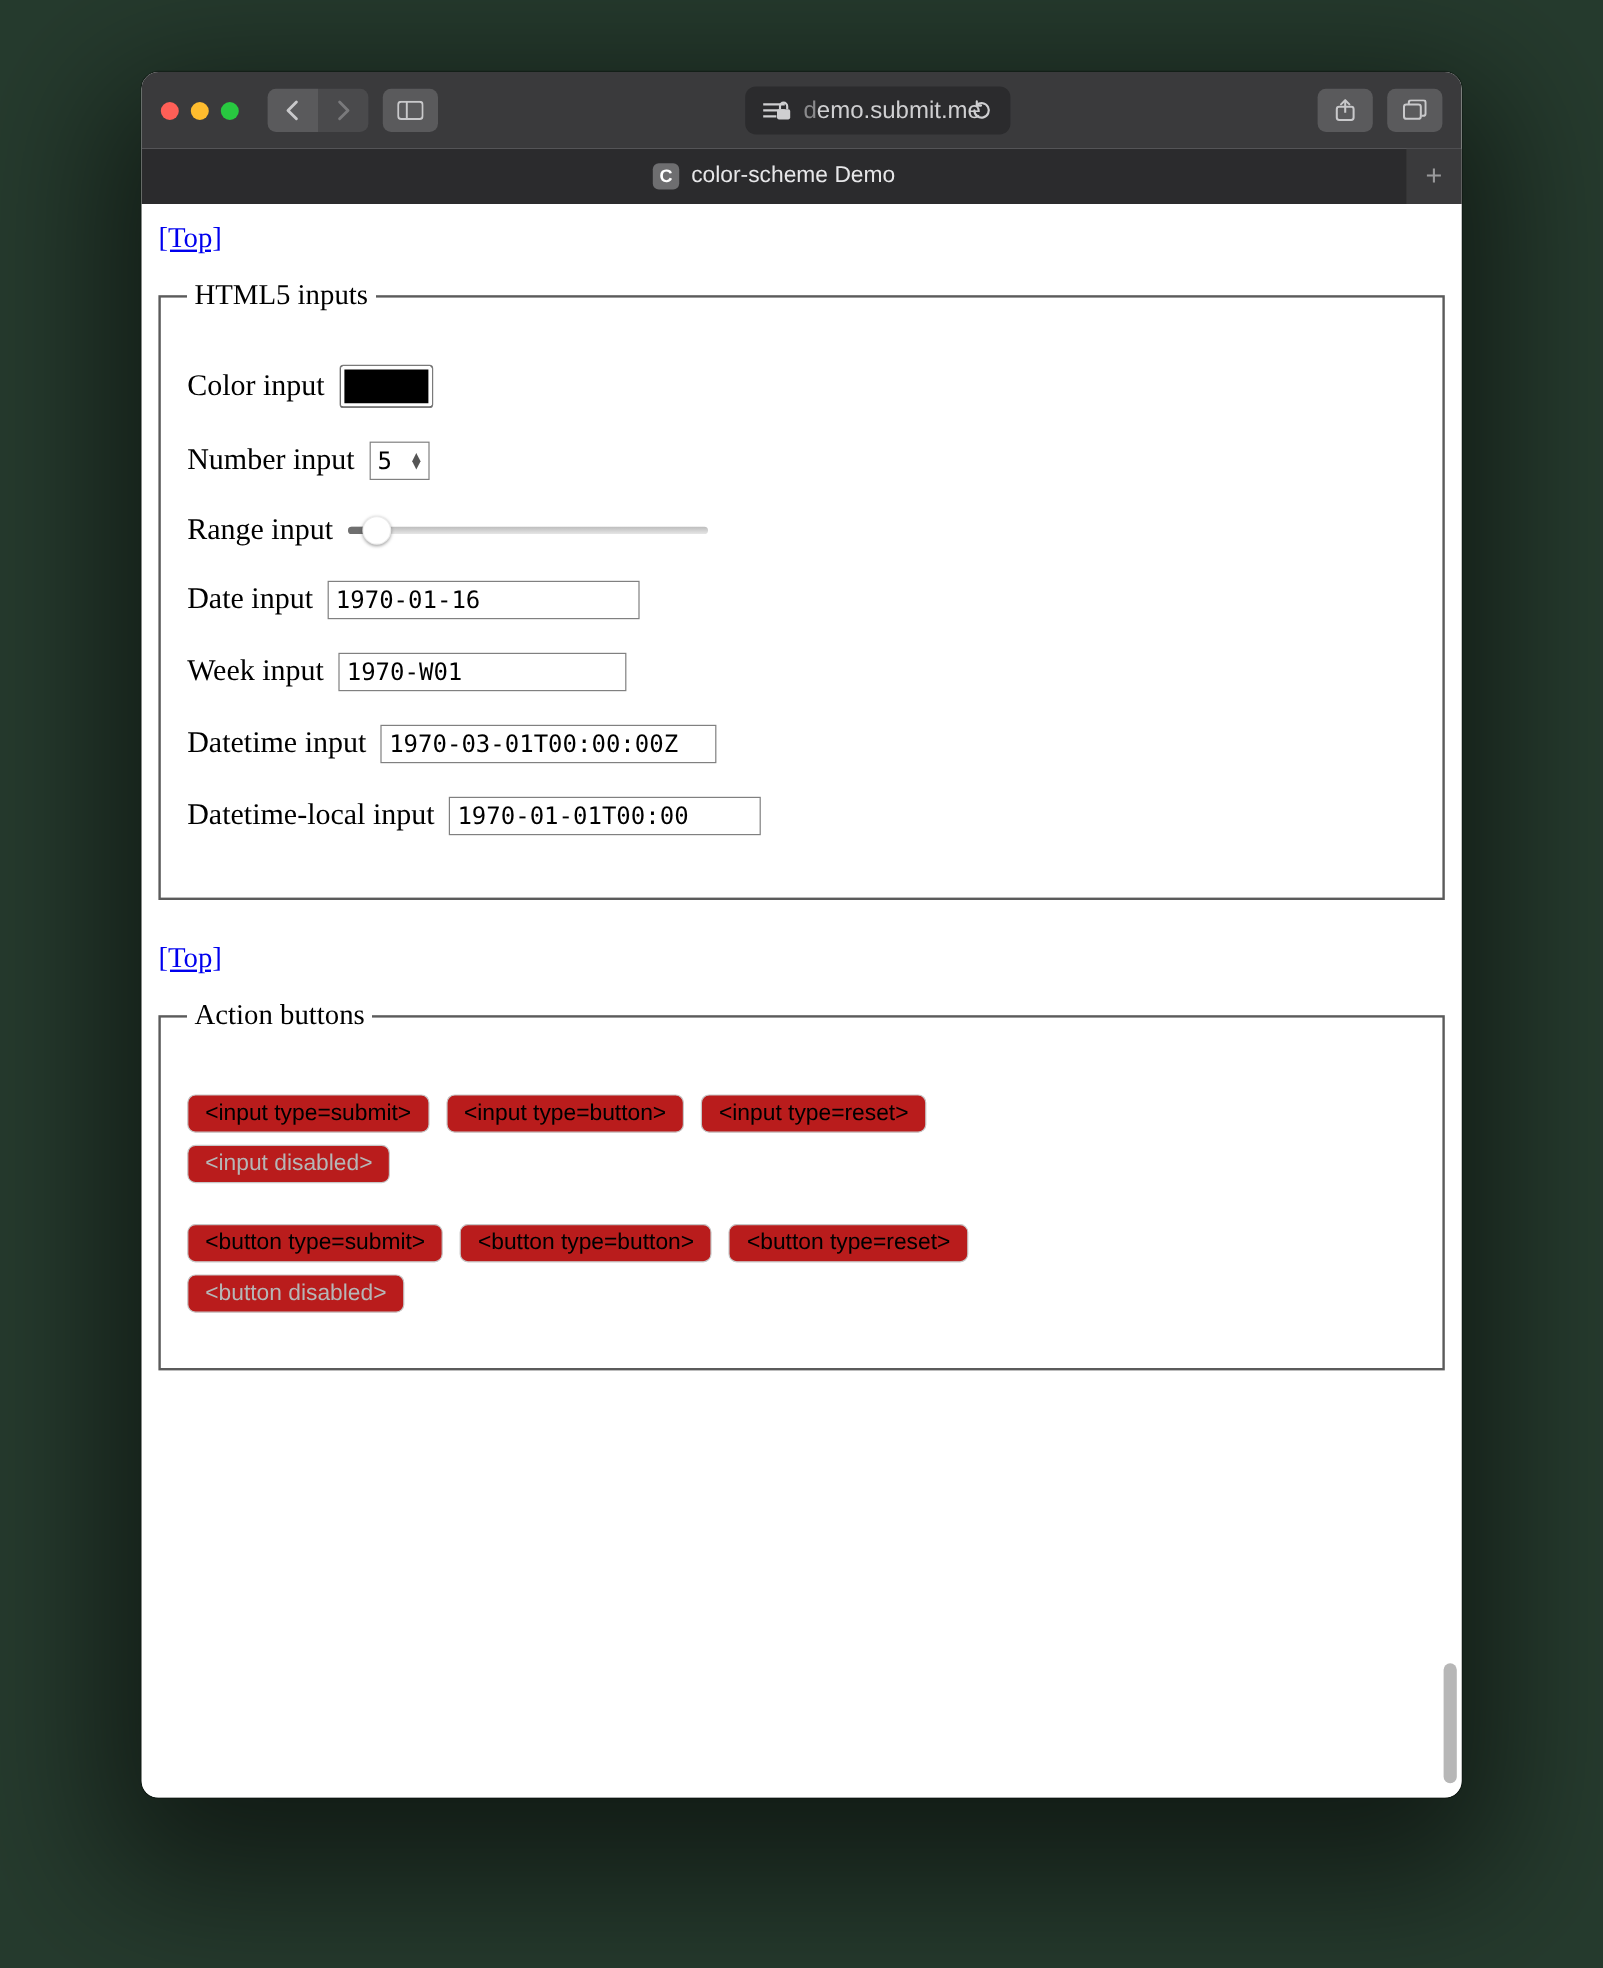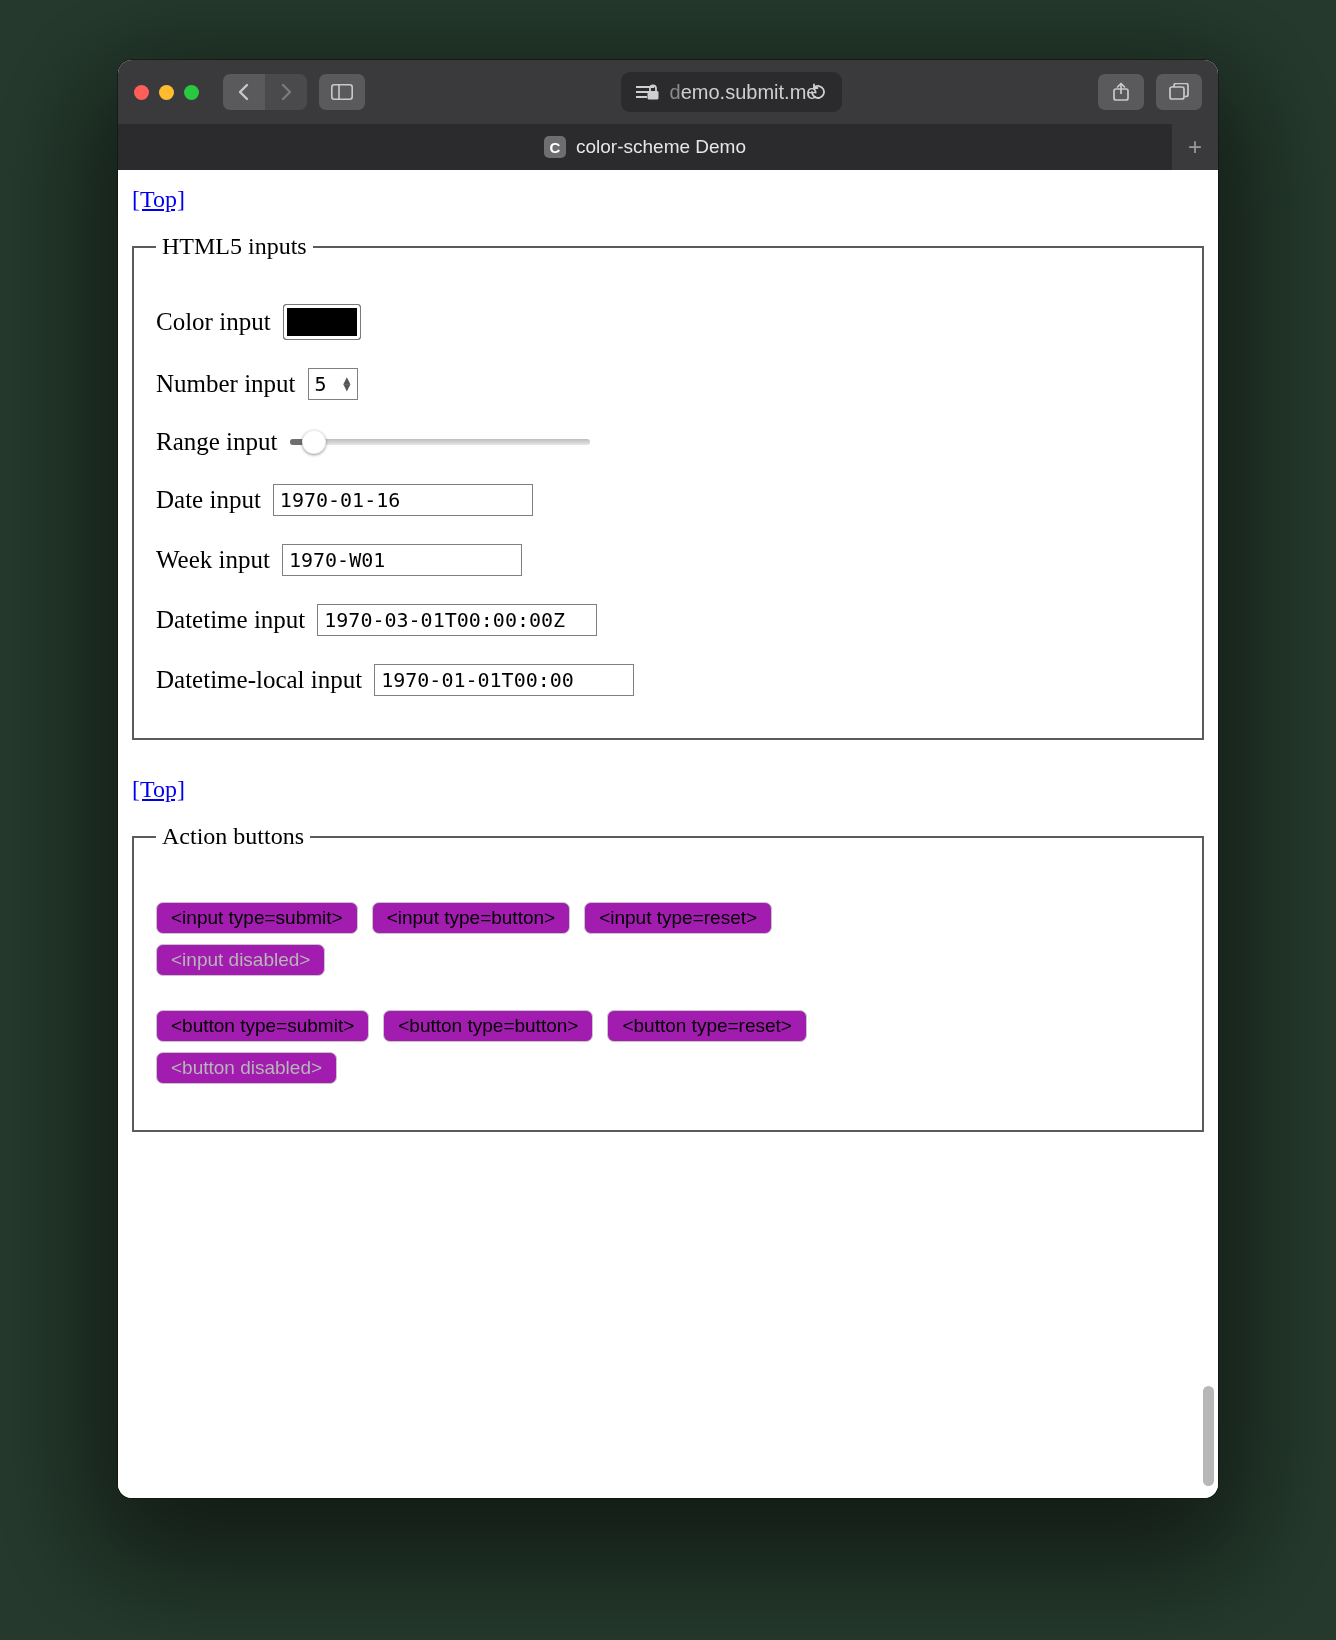--- a/index.html
+++ b/index.html
@@ -145,21 +145,21 @@
   .range-track-fill { position:absolute; top:50%; left:0; width:8%; height:6px; transform:translateY(-50%);
     background:#6f6f6f; border-radius:3px; }
   .range-thumb { position:absolute; top:50%; left:8%; transform:translate(-50%,-50%);
     width:24px; height:24px; border-radius:50%; background:#fff;
     box-shadow:0 1px 3px rgba(0,0,0,0.4), inset 0 0 0 1px rgba(0,0,0,0.08);}
   .btnrow { margin: 22px 0 10px 0; display:flex; flex-wrap:wrap; gap:14px; }
   .formbtn {
     font-family: -apple-system, BlinkMacSystemFont, sans-serif;
     font-size: 19px;
     padding: 4px 14px;
-    background: #a21caf;
+    background: #b91c1c;
     border: 1px solid #c7c7c7;
     border-radius: 7px;
     color: #000;
   }
   .formbtn.disabled { color: #b6b6b6; }
   
   .scroll-ind {
     position:absolute; right:4px; bottom:12px; width:11px; height:100px;
     background:#b7b7b7; border-radius:6px;
   }
@@ -286,21 +286,21 @@
         <div class="row">
           <label>Week input</label>
           <div class="text-field" style="width:240px">1970-W01</div>
         </div>
 
         <div class="row">
           <label>Datetime input</label>
           <div class="text-field" style="width:280px">1970-03-01T00:00:00Z</div>
         </div>
 
-        <div class="row" style="margin-bottom:6px">
+        <div class="row" style="margin-bottom:16px">
           <label>Datetime-local input</label>
           <div class="text-field" style="width:260px">1970-01-01T00:00</div>
         </div>
       </fieldset>
 
       <a class="toplink" href="#">[Top]</a>
 
       <fieldset>
         <legend>Action buttons</legend>
 

